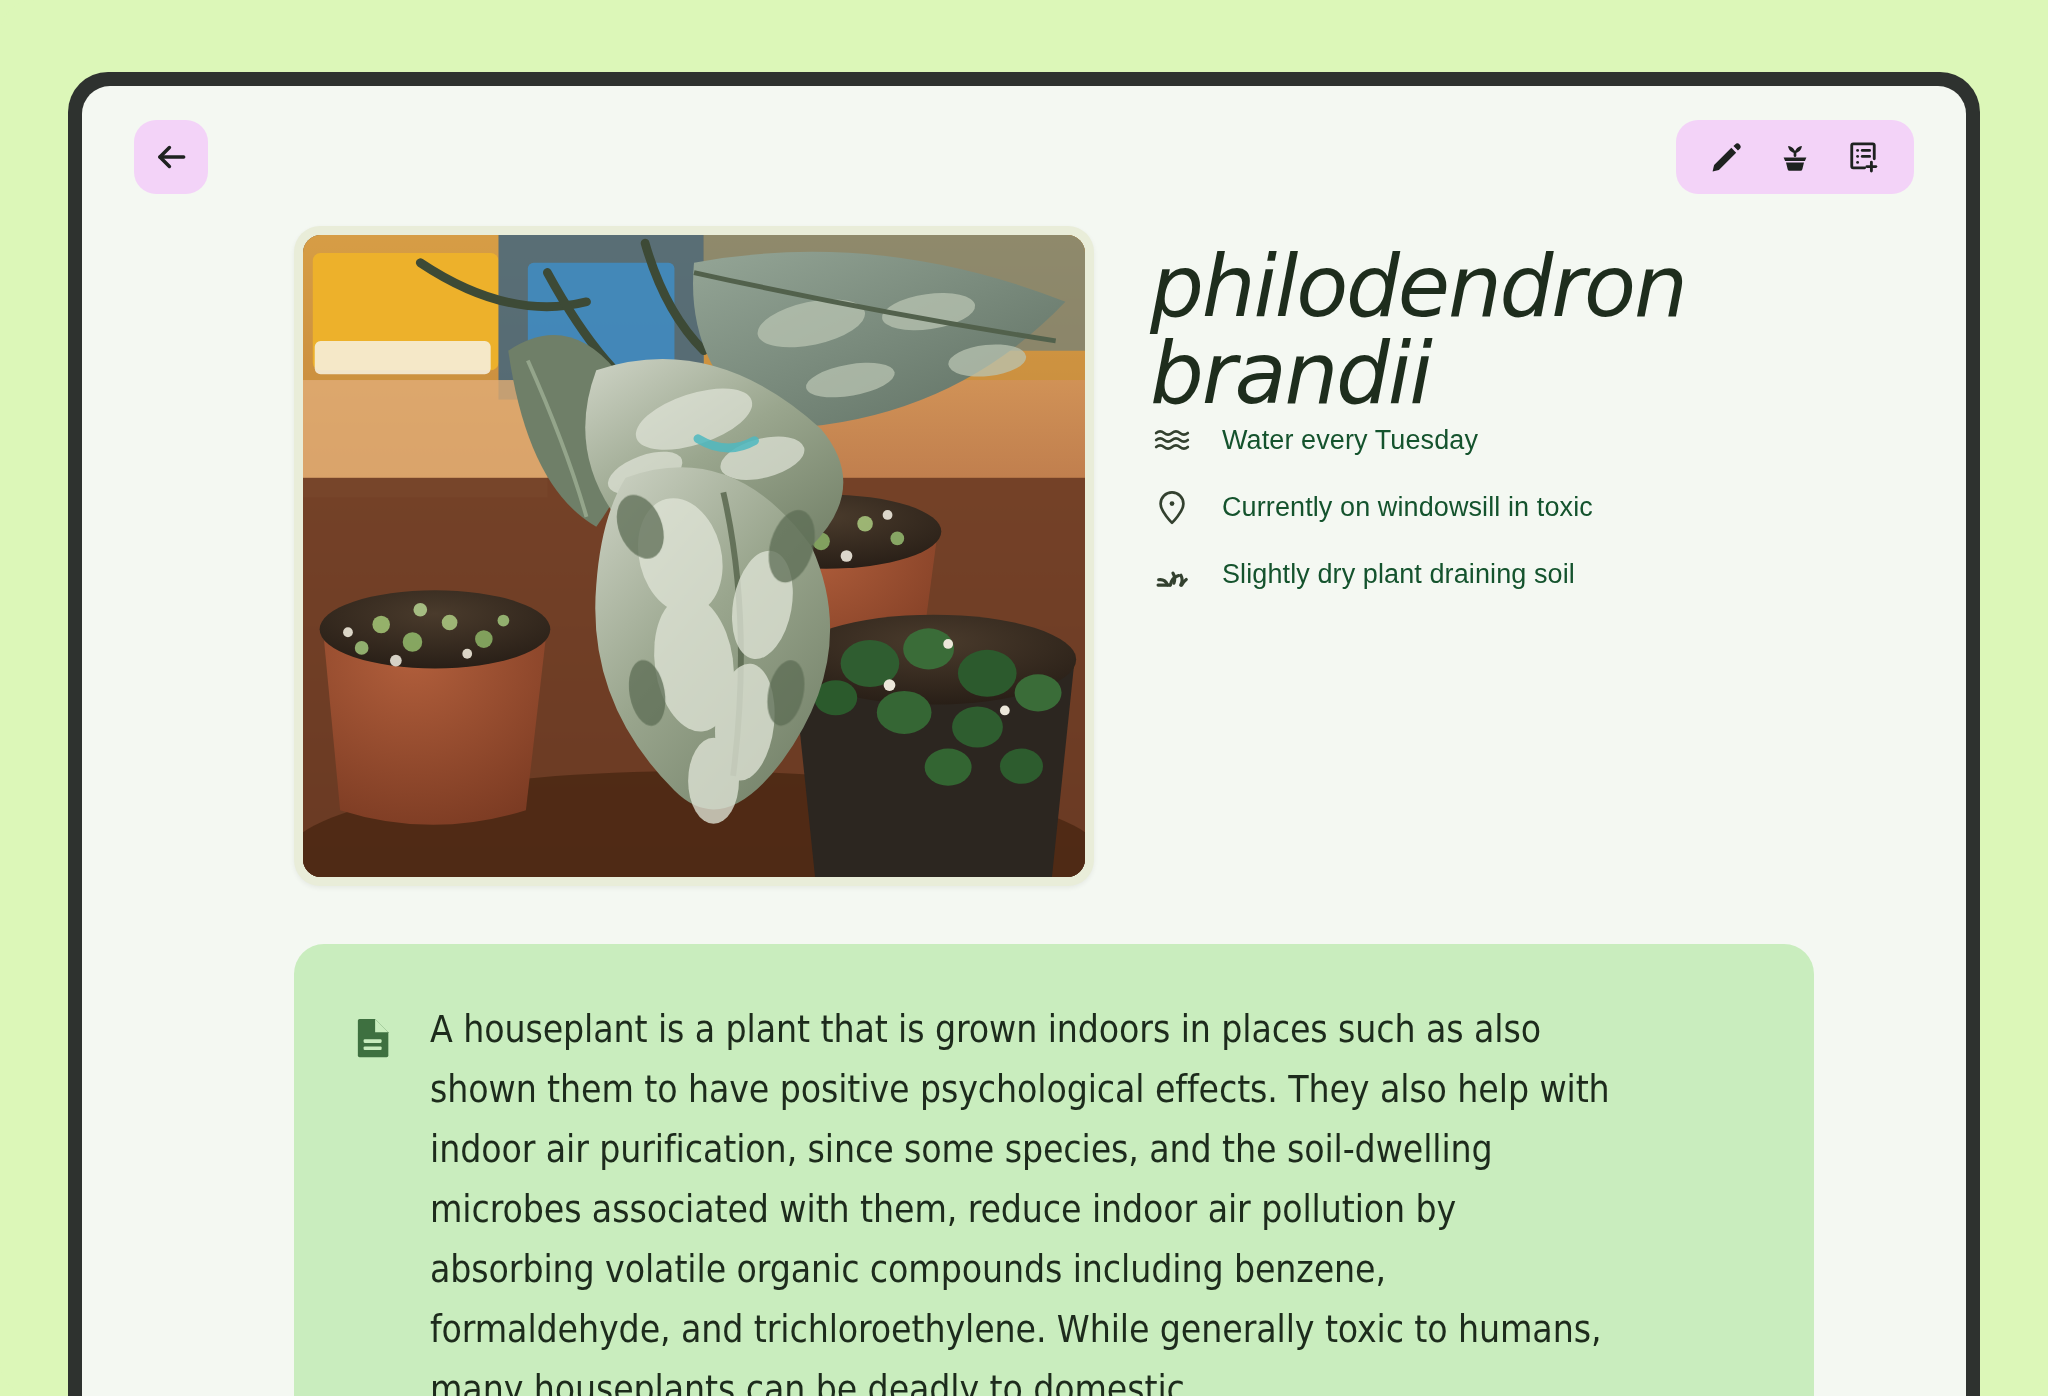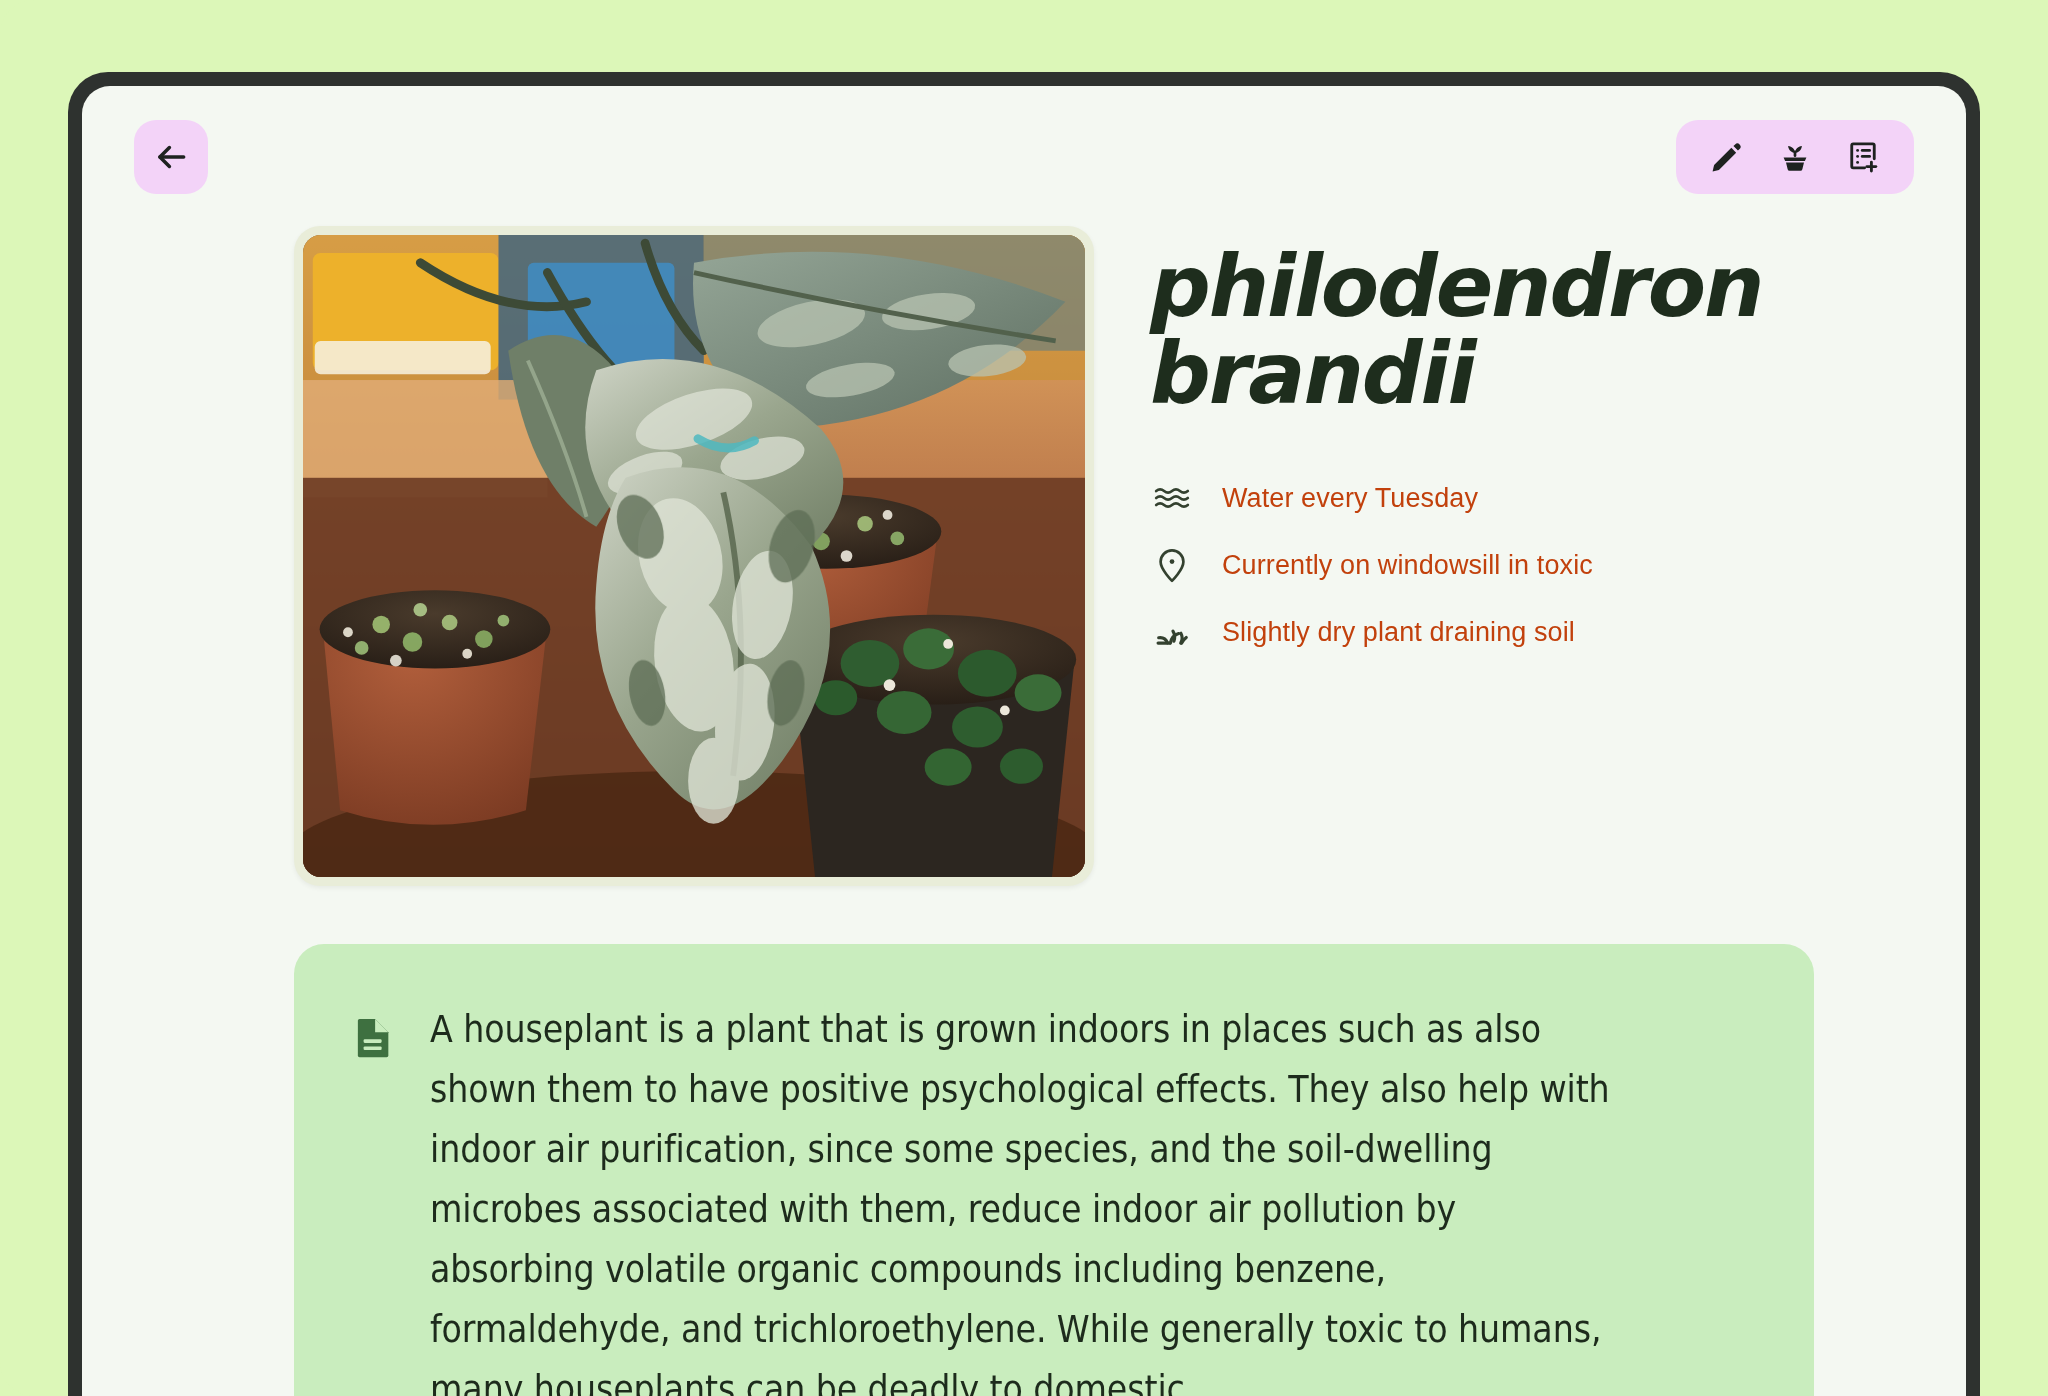--- a/index.html
+++ b/index.html
@@ -133,27 +133,26 @@
 
   
   .info {
     flex: 1 1 auto;
     padding-top: 18px;
     min-width: 0;
   }
 
   .plant-title {
     font-family: "DejaVu Sans", sans-serif;
-    font-weight: 700;
+    font-weight: 400;
     font-style: italic;
     font-size: 85px;
     line-height: 1.02;
     letter-spacing: -2.2px;
     color: #1e2d1d;
-    margin-bottom: 58px;
     word-break: break-word;
   }
 
   .attr-list { display: flex; flex-direction: column; gap: 21px; }
 
   .attr-row {
     display: flex;
     align-items: center;
     gap: 28px;
     min-height: 46px;
@@ -162,21 +161,21 @@
     flex: none;
     width: 44px;
     height: 44px;
     display: flex;
     align-items: center;
     justify-content: center;
   }
   .attr-icon svg { width: 38px; height: 38px; display: block; }
   .attr-label {
     font-size: 27px;
-    color: #c2410c;
+    color: #14532d;
     letter-spacing: 0.1px;
     white-space: nowrap;
   }
 
   
   .desc-card {
     margin: 58px 100px 0 160px;
     background: #c9edbe;
     border-radius: 30px;
     padding: 56px 62px 60px 56px;

